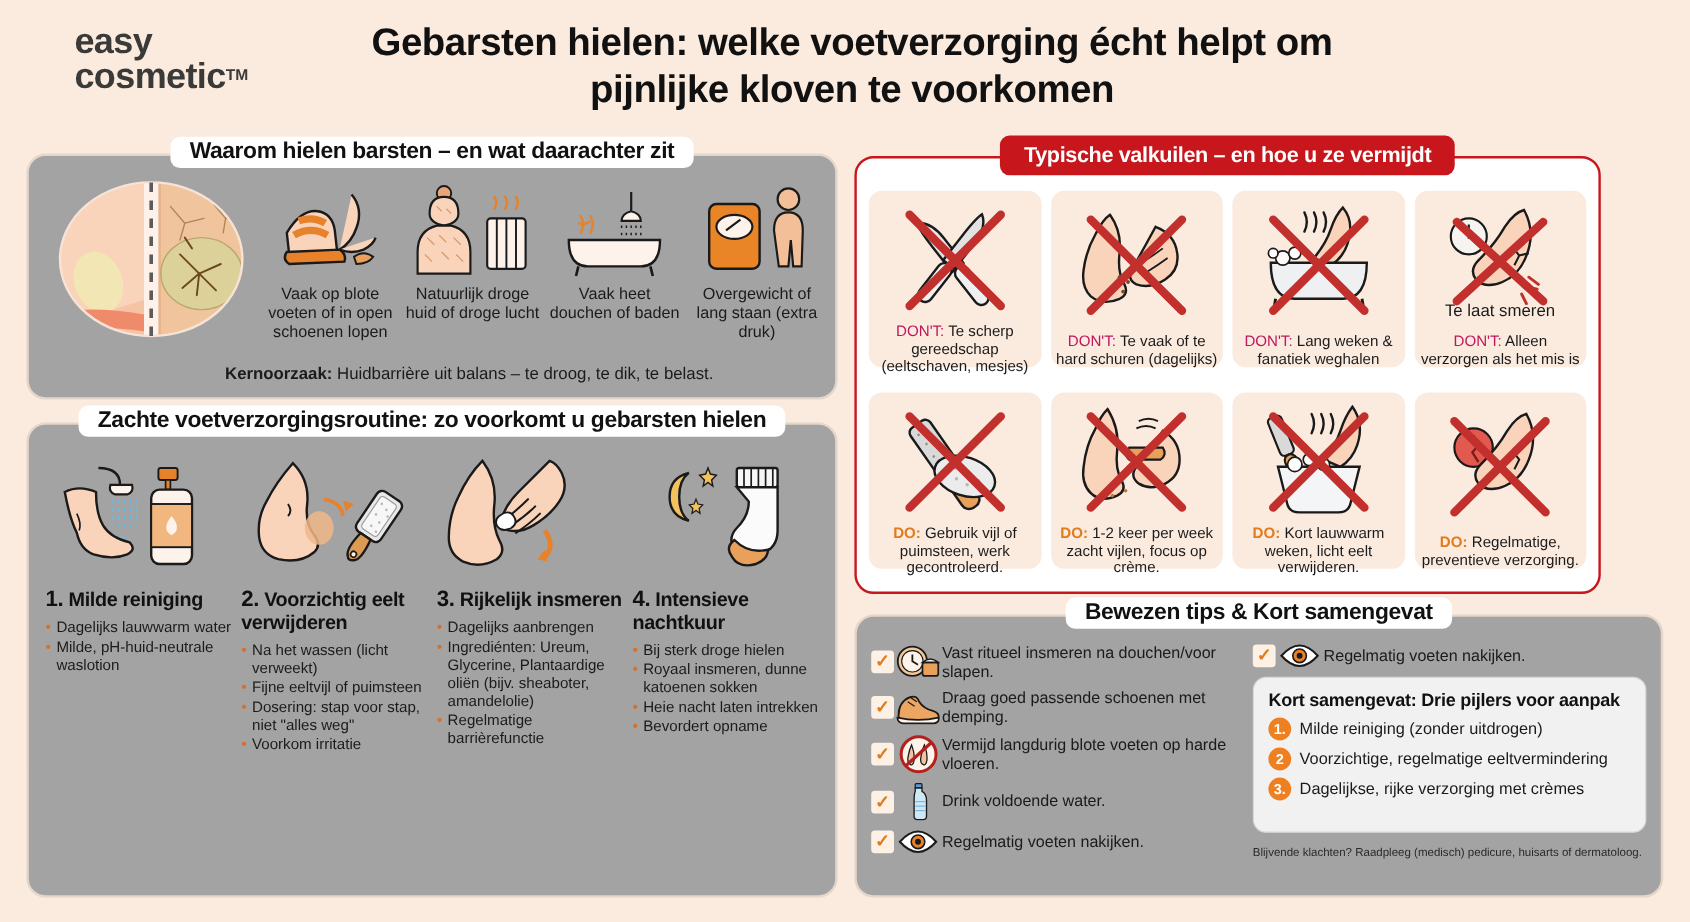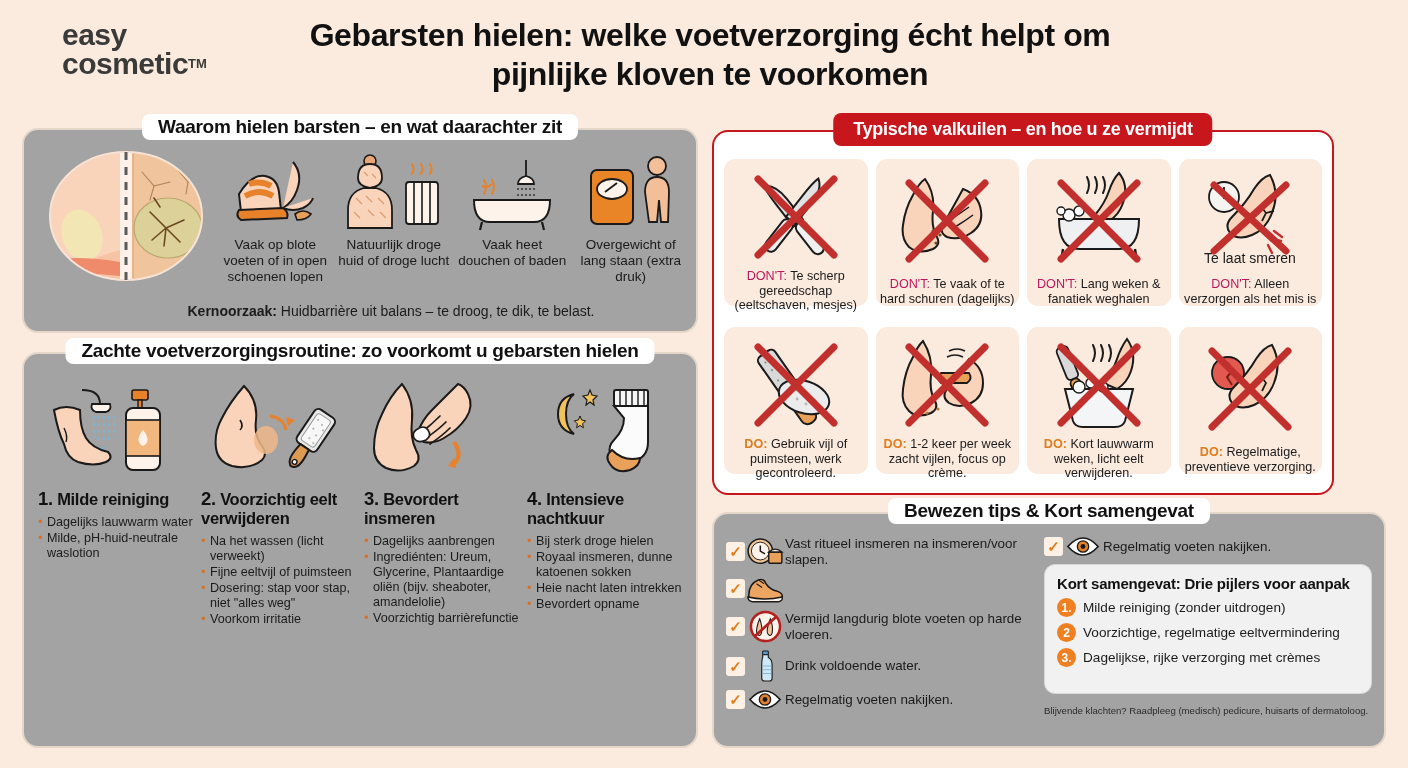--- a/index.html
+++ b/index.html
@@ -322,25 +322,25 @@
             <g fill="none" stroke="#1a1a1a" stroke-width="1.7" stroke-linecap="round">
               <path d="M50 52 q10-8 18-16"></path>
               <path d="M54 58 q12-8 20-16"></path>
               <path d="M58 64 q12-8 20-16"></path>
             </g>
             <path d="M44 50 q8-6 12 0 q4 6-2 10 q-8 4-12-2 q-2-5 2-8z" fill="#fff" stroke="#1a1a1a" stroke-width="1.6"></path>
             <path d="M82 62 q10 14 -2 24" fill="none" stroke="#e8822a" stroke-width="4"></path>
             <path d="M76 86 l8 2 l-2-10z" fill="#e8822a"></path>
           </svg>
         </div>
-        <h3><span class="num">3.</span> <span>Bevordert insmeren</span></h3>
+        <h3><span class="num">3.</span> <span>Rijkelijk insmeren</span></h3>
         <ul>
           <li>Dagelijks aanbrengen</li>
           <li>Ingrediénten: Ureum, Glycerine, Plantaardige oliën (bijv. sheaboter, amandelolie)</li>
-          <li>Voorzichtig barrièrefunctie</li>
+          <li>Regelmatige barrièrefunctie</li>
         </ul>
       </div>
 
       <div class="step">
         <div class="ico">
           <svg viewBox="0 0 130 100" width="130" height="100">
             <path d="M34 14 q-16 4-16 20 q0 16 16 20 q-8-6-8-20 q0-14 8-20z" fill="#f2c35c" stroke="#1a1a1a" stroke-width="2"></path>
             <path d="M50 10 l2 5 l5 1 l-4 4 l1 5 l-4-3 l-4 3 l1-5 l-4-4 l5-1z" fill="#f2c35c" stroke="#1a1a1a" stroke-width="1.2"></path>
             <path d="M40 36 l1.6 4 l4 .8 l-3 3 l.8 4 l-3.4-2.4 l-3.4 2.4 l.8-4 l-3-3 l4-.8z" fill="#f2c35c" stroke="#1a1a1a" stroke-width="1"></path>
             <rect x="74" y="10" width="34" height="16" rx="2" fill="#f6f6f6" stroke="#1a1a1a" stroke-width="2"></rect>
@@ -567,34 +567,35 @@
           <div class="chk">✓</div>
           <div class="tico">
             <svg viewBox="0 0 40 32" width="38" height="30">
               <circle cx="15" cy="15" r="13" fill="#f2c89a" stroke="#1a1a1a" stroke-width="1.6"></circle>
               <circle cx="15" cy="15" r="9.5" fill="#fdf3ea" stroke="#1a1a1a" stroke-width="1"></circle>
               <path d="M15 9 v6 l5 3" fill="none" stroke="#1a1a1a" stroke-width="1.6"></path>
               <rect x="24" y="16" width="14" height="12" rx="2" fill="#e8a05a" stroke="#1a1a1a" stroke-width="1.5"></rect>
               <path d="M24 16 q7-6 14 0z" fill="#fdf3ea" stroke="#1a1a1a" stroke-width="1.4"></path>
             </svg>
           </div>
-          <div class="txt">Vast ritueel insmeren na insmeren/voor slapen.</div>
+          <div class="txt">Vast ritueel insmeren na douchen/voor slapen.</div>
         </div>
 
         <div class="tip">
           <div class="chk">✓</div>
           <div class="tico">
             <svg viewBox="0 0 42 30" width="40" height="29">
               <path d="M4 22 q0-12 10-16 q6-2 8 4 q4 6 12 8 q6 2 5 6 q-1 4-8 4 H10 q-6 0-6-6z" fill="#eda661" stroke="#1a1a1a" stroke-width="1.6"></path>
               <path d="M3 24 q18 4 36 0 q1 4-4 5 H8 q-5-1-5-5z" fill="#fdf3ea" stroke="#1a1a1a" stroke-width="1.5"></path>
               <g stroke="#1a1a1a" stroke-width="1.1" fill="none">
                   <path d="M12 10 l6 4 M14 6 l6 4"></path>
                 </g>
             </svg>
           </div>
+          <div class="txt">Draag goed passende schoenen met demping.</div>
         </div>
 
         <div class="tip">
           <div class="chk">✓</div>
           <div class="tico">
             <svg viewBox="0 0 34 34" width="33" height="33">
               <circle cx="17" cy="17" r="15" fill="#fdf3ea" stroke="#b3201d" stroke-width="2.6"></circle>
               <path d="M11 9 q3 8 2 14 q-1 4-3 3 q-3-1-2-7 q1-6 3-10z" fill="#f2c49e" stroke="#1a1a1a" stroke-width="1.1"></path>
               <path d="M22 9 q3 8 2 14 q-1 4-3 3 q-3-1-2-7 q1-6 3-10z" fill="#f2c49e" stroke="#1a1a1a" stroke-width="1.1"></path>
               <path d="M6 27 L28 7" stroke="#b3201d" stroke-width="2.8"></path>

